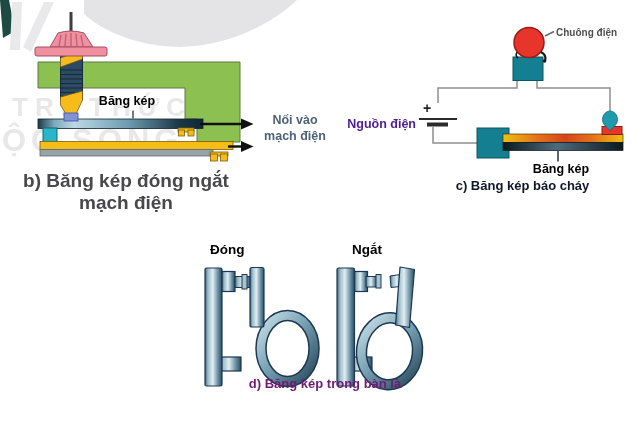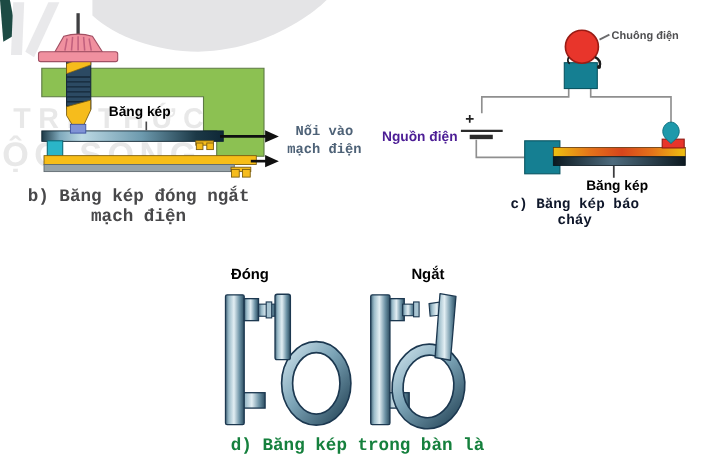--- a/index.html
+++ b/index.html
@@ -1,21 +1,21 @@
 <!DOCTYPE html>
 <html><head>
 <meta charset="utf-8">
 <style>
   html,body{margin:0;padding:0;background:#fff;}
   .canvas{
     position:relative;width:644px;height:422px;background:#ffffff;
     font-family:"Liberation Sans", sans-serif;overflow:hidden;
   }
   .label{position:absolute;color:#000000;font-weight:600;white-space:nowrap;}
-  .center{text-align:center;white-space:normal;font-family:Liberation Mono, monospace;}
+  .center{text-align:center;white-space:normal;}
   .wm{position:absolute;font-weight:bold;color:#dadada;opacity:.62;letter-spacing:7px;z-index:1;}
   svg.diagram{position:absolute;left:0;top:0;z-index:2;}
   .txt{z-index:3;}
 </style>
 </head>
 <body>
 
 <div class="canvas">
 
   <div class="wm" style="left:12px;top:92px;font-size:26px;">TRI THỨC</div>
@@ -164,31 +164,31 @@
     </g>
   </svg>
 
   <div class="label txt" style="left:92px;top:94px;width:70px;text-align:center;font-size:12.5px;">Băng kép</div>
 
   <div class="label txt center" style="left:256px;top:112px;width:78px;font-size:12.5px;line-height:1.3;color:#4e6277;">
     <div>Nối vào</div>
     <div>mạch điện</div>
   </div>
 
-  <div class="label txt center" style="left:8px;top:170px;width:236px;font-size:16px;color:#48484a;">b) Băng kép đóng ngắt mạch điện</div>
+  <div class="label txt center" style="left:8px;top:170px;width:236px;font-size:19px;color:#48484a;">b) Băng kép đóng ngắt mạch điện</div>
 
   <div class="label txt" style="left:556px;top:27px;font-size:10px;color:#4f4f51;">Chuông điện</div>
 
   <div class="label txt" style="left:344px;top:117px;width:72px;text-align:right;font-size:12.5px;color:#4c1d95;">Nguồn điện</div>
 
   <div class="label txt" style="left:423px;top:100px;font-size:14px;font-weight:bold;color:#222;">+</div>
 
   <div class="label txt" style="left:527px;top:162px;width:68px;text-align:center;font-size:12.5px;">Băng kép</div>
 
   <div class="label txt center" style="left:450px;top:178px;width:145px;font-size:13px;color:#0f172a;">c) Băng kép báo cháy</div>
 
   <div class="label txt" style="left:210px;top:242px;width:52px;text-align:left;font-size:13.5px;">Đóng</div>
 
-  <div class="label txt" style="left:352px;top:242px;width:52px;text-align:right;font-size:13.5px;">Ngắt</div>
+  <div class="label txt" style="left:352px;top:242px;width:52px;text-align:left;font-size:13.5px;">Ngắt</div>
 
-  <div class="label txt center" style="left:200px;top:396px;width:250px;font-size:16px;color:#15803d;">d) Băng kép trong bàn là</div>
+  <div class="label txt center" style="left:200px;top:376px;width:250px;font-size:13px;color:#701a75;">d) Băng kép trong bàn là</div>
 
 </div>
 
 </body></html>

